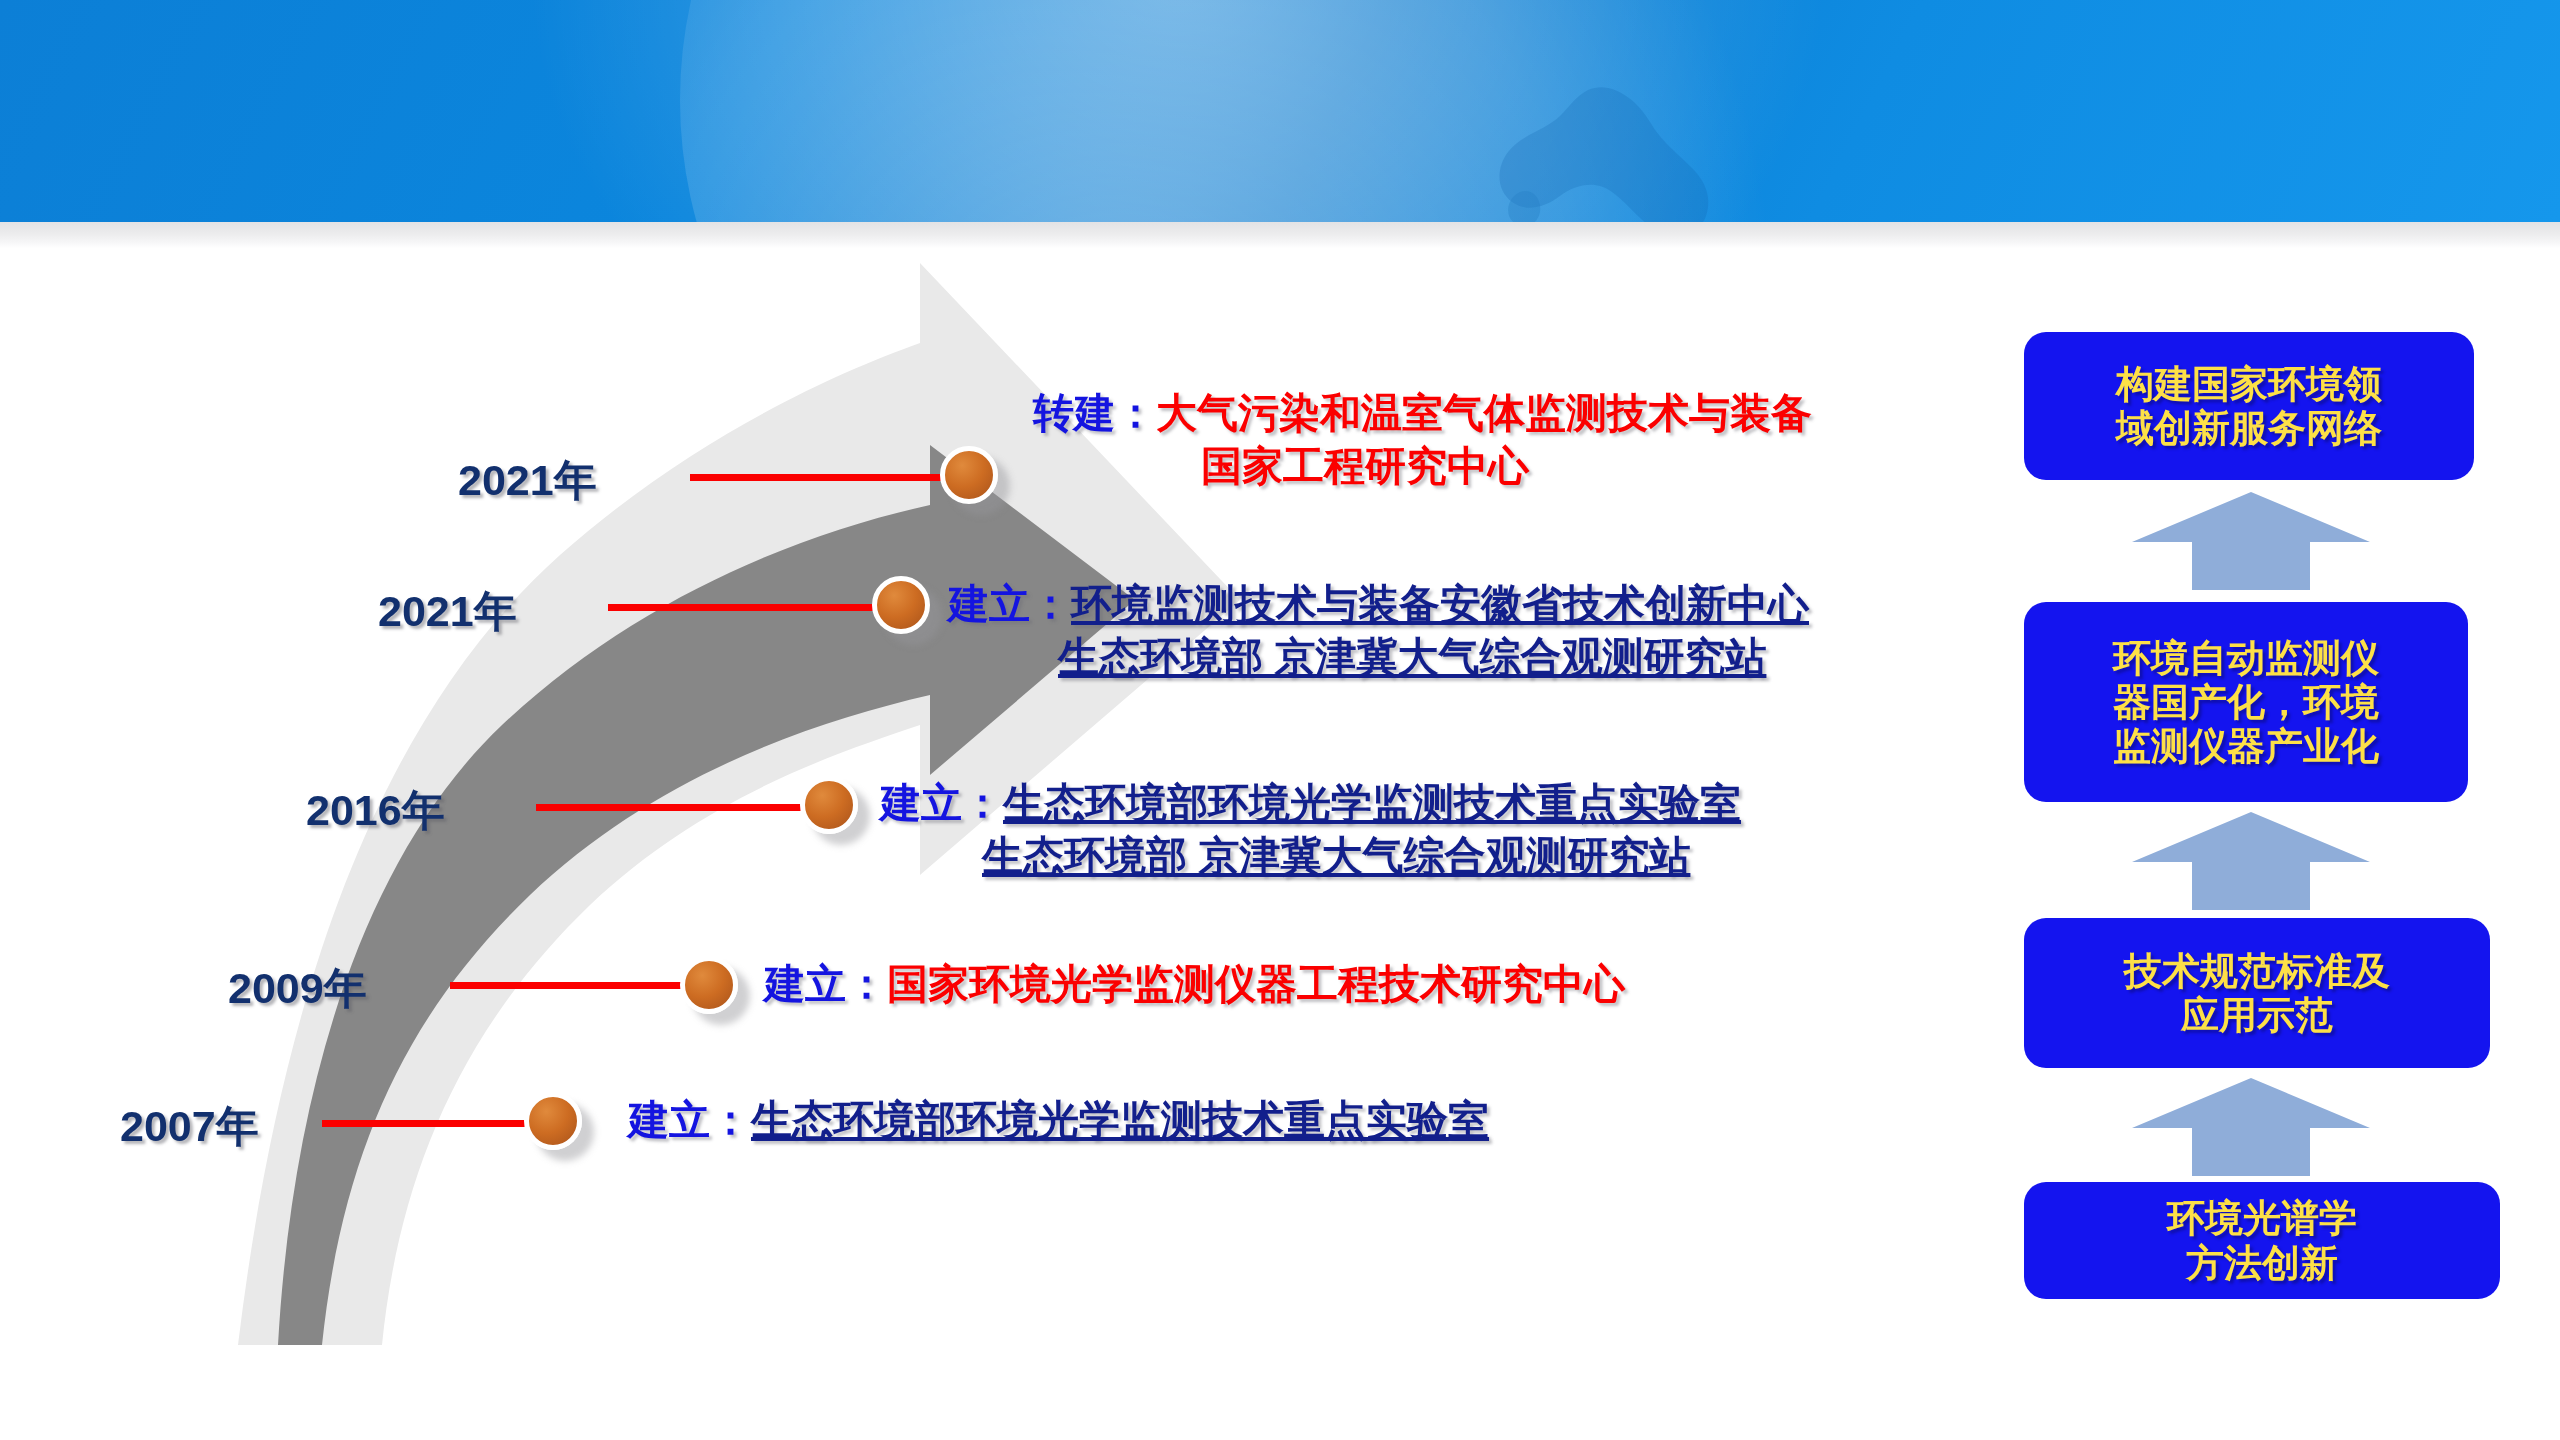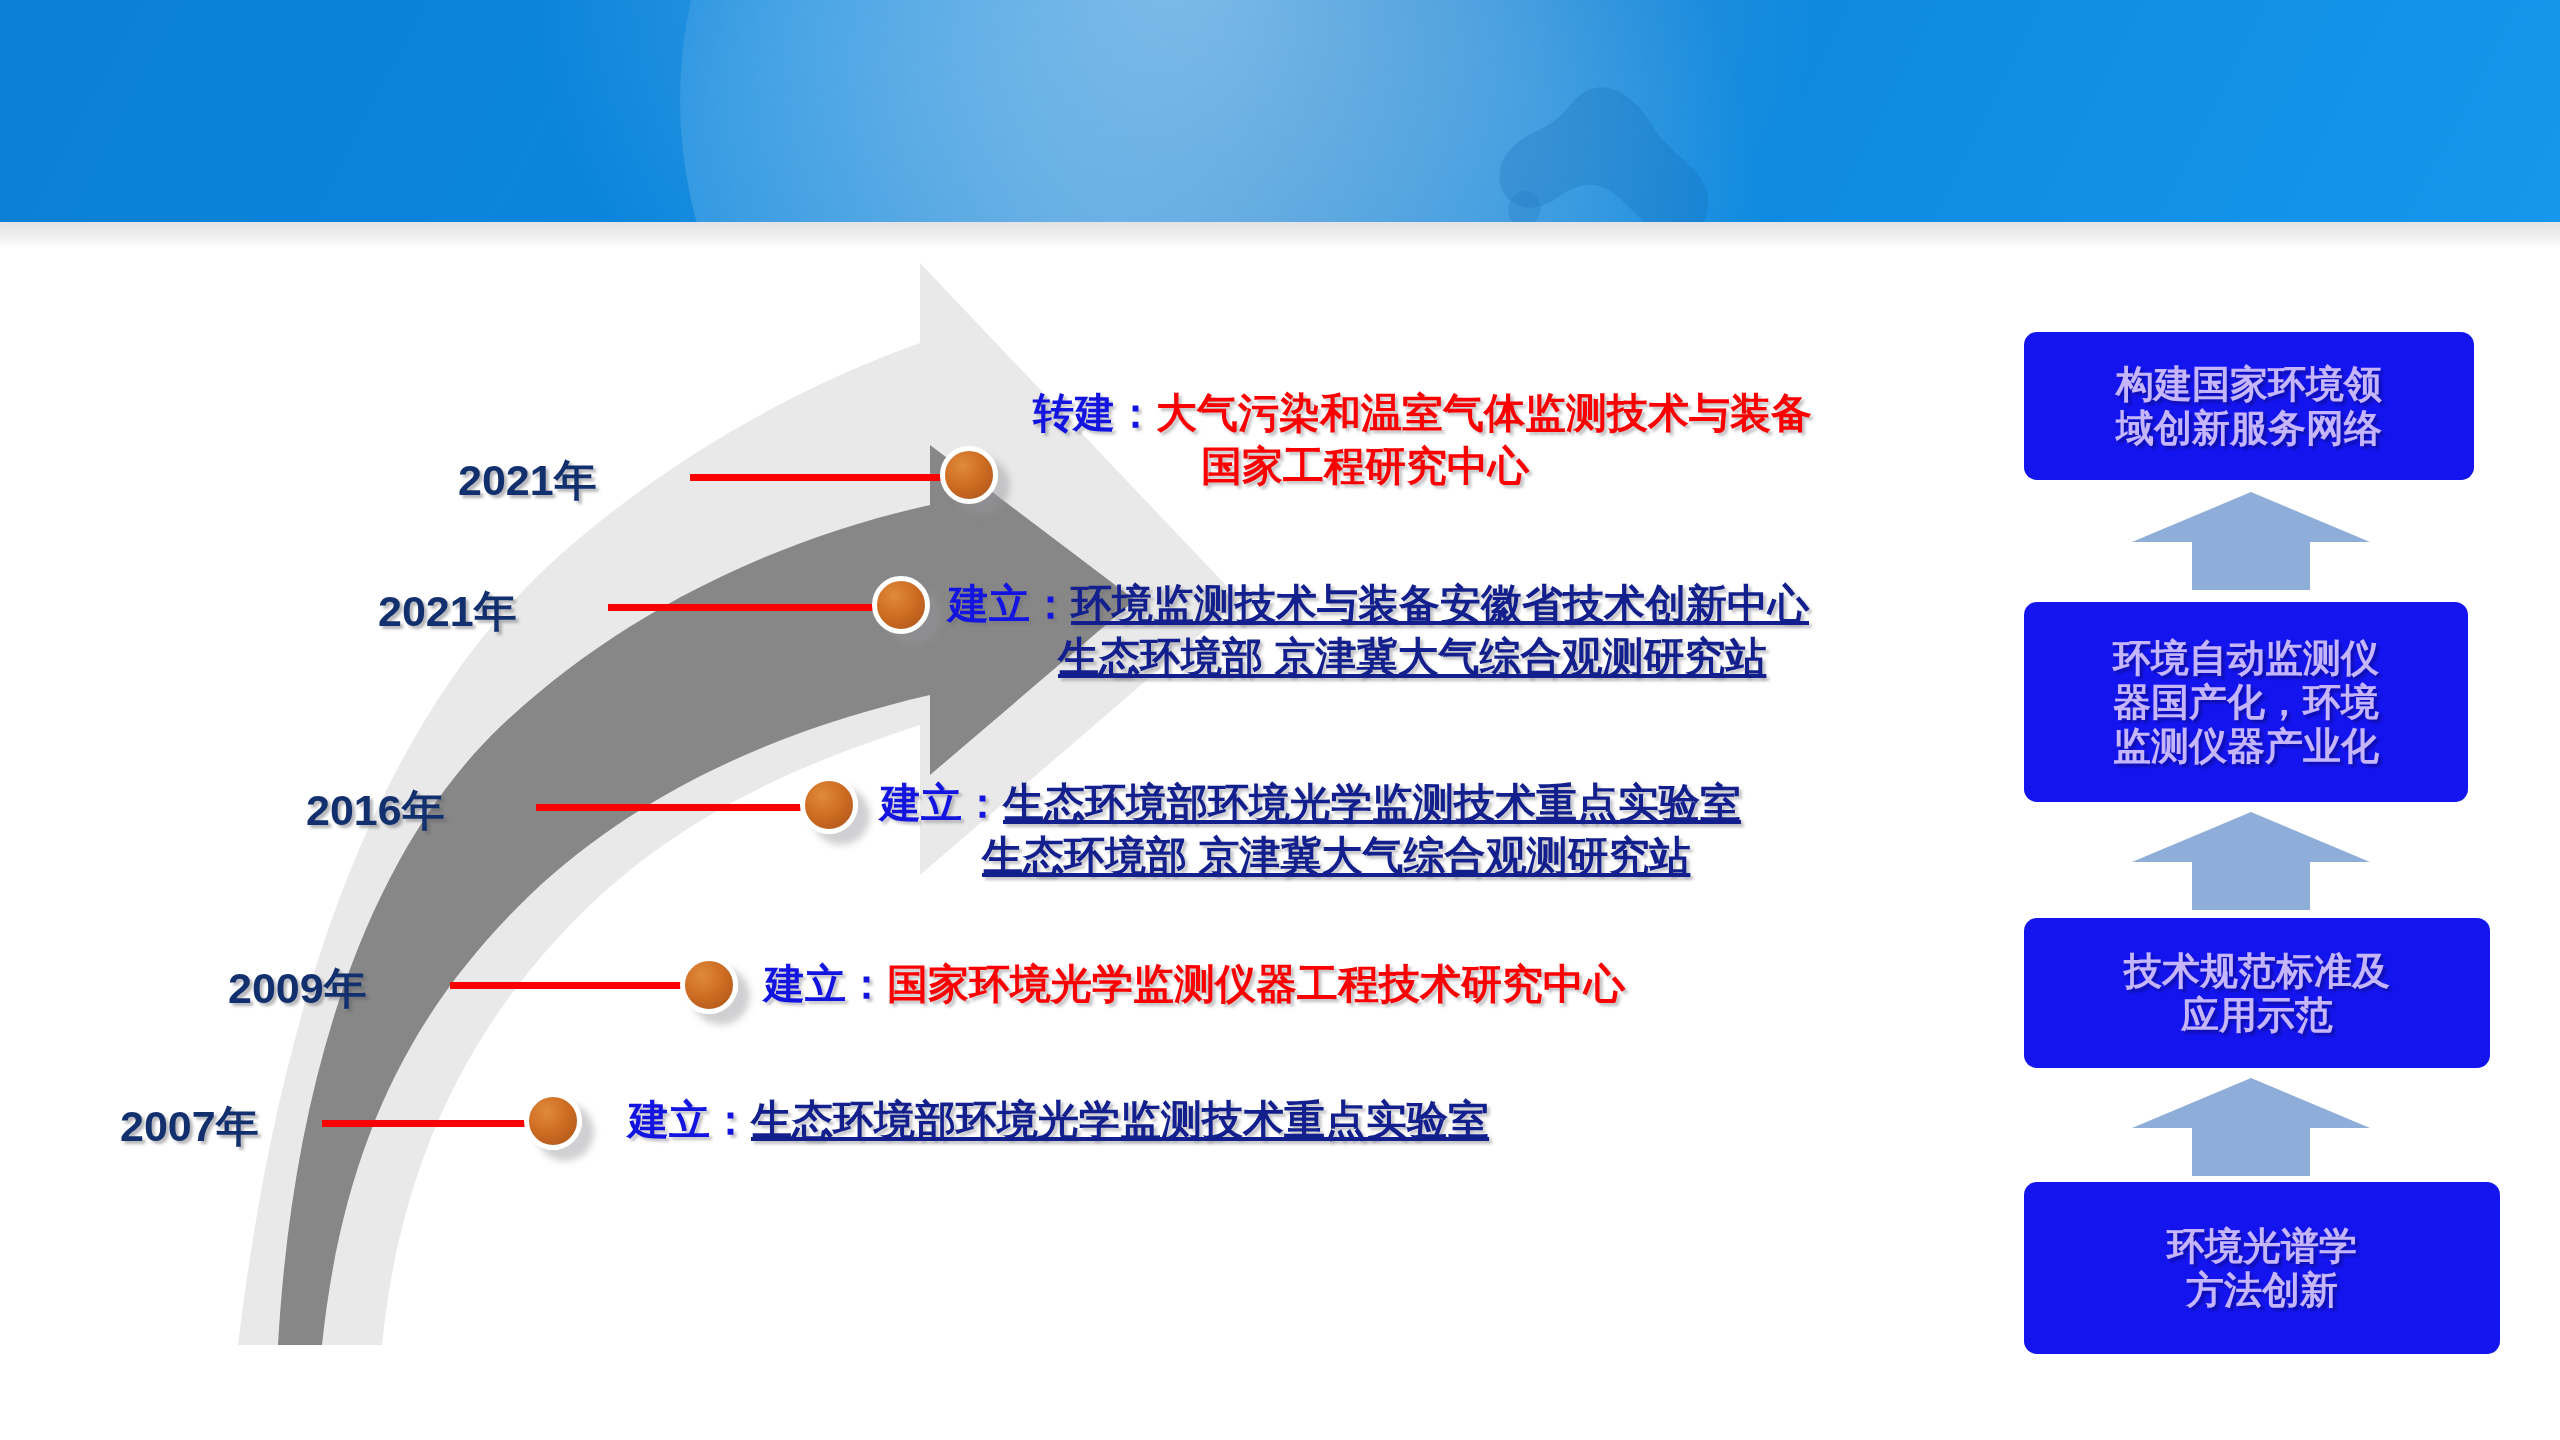--- a/index.html
+++ b/index.html
@@ -71,22 +71,22 @@
   .tl-text .lbl { color:#1414e0; }
   .tl-text .body-blue { color:#121f8c;text-decoration:underline; }
   .tl-text .body-red  { color:#fb0000; }
   .tl-text .l2 { display:block; }
 
   
   #stack { position:absolute; left:2024px; top:0; width:500px; height:1440px; }
   .sbox {
     position:absolute; left:0;
     background:#1414ef;
-    border-radius:13px;
-    color:#c4b5fd;
+    border-radius:22px;
+    color:#fde047;
     font-size:38px; font-weight:bold;
     line-height:1.16;
     display:flex; align-items:center; justify-content:center;
     text-align:center;
     text-shadow:3px 3px 3px rgba(0,0,0,0.28);
     padding:6px 12px;
   }
   .sbox span { display:block; }
   .sarrow { position:absolute; }
 </style>
@@ -208,20 +208,20 @@
     <div>
       <span>技术规范标准及</span>
       <span>应用示范</span>
     </div>
   </div>
 
   <svg class="sarrow" style="left:108px; top:1078px; width:238px; height:98px;" viewBox="0 0 238 98">
     <polygon points="119,0 238,50 178,50 178,98 60,98 60,50 0,50" fill="#8fadd9"></polygon>
   </svg>
 
-  <div class="sbox" style="top:1182px; height:172px; width:476px;">
+  <div class="sbox" style="top:1182px; height:117px; width:476px;">
     <div>
       <span>环境光谱学</span>
       <span>方法创新</span>
     </div>
   </div>
 
 </div>
 
 </body></html>

